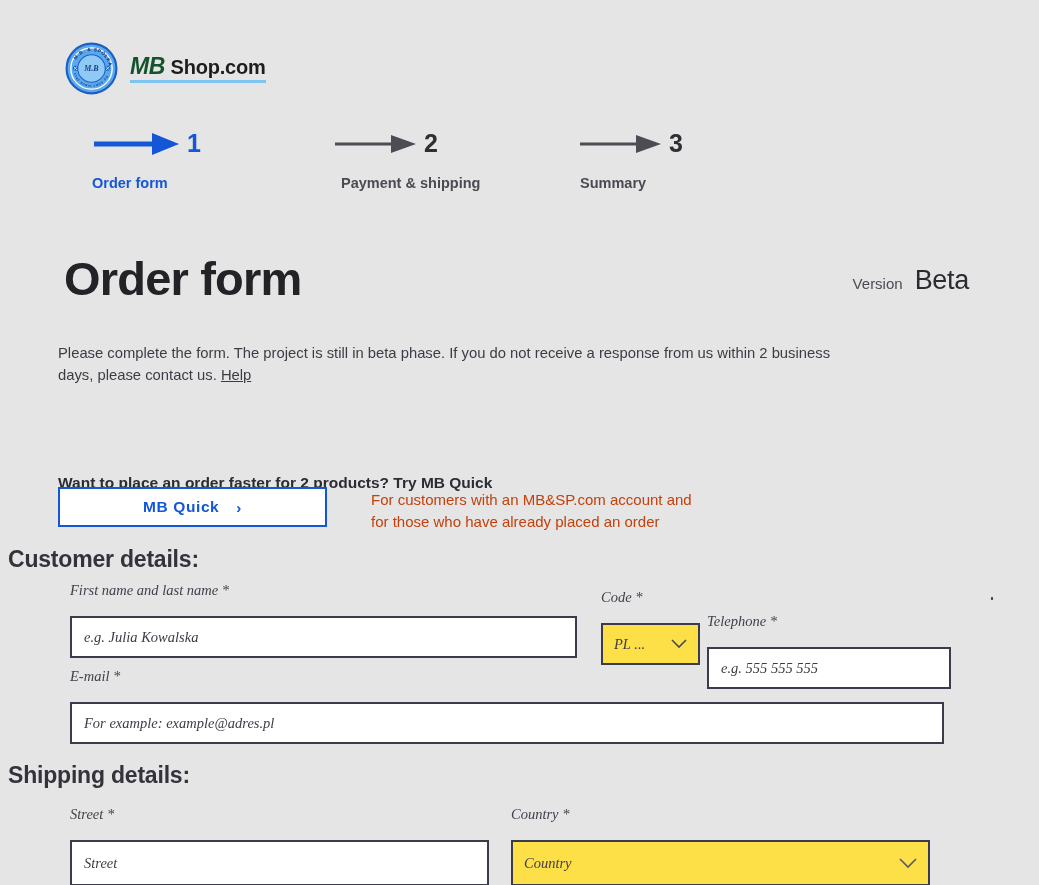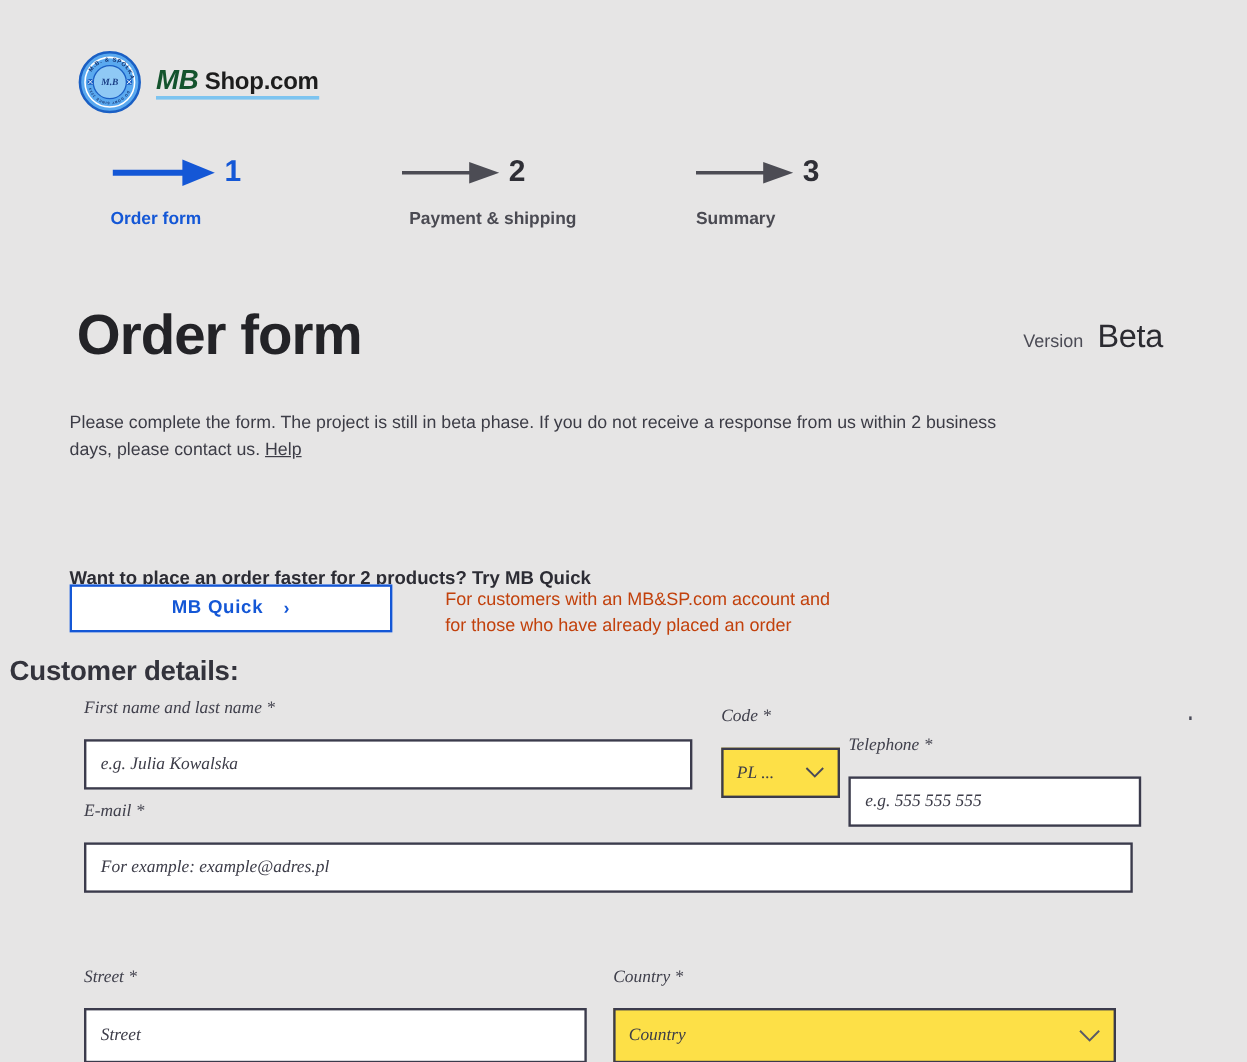--- a/index.html
+++ b/index.html
@@ -388,20 +388,21 @@
     <div class="txt-box">e.g. 555 555 555</div>
   </div>
 
   <div class="fld" id="fld-email">
     <div class="field-label">E-mail *</div>
     <div class="txt-box">For example: example@adres.pl</div>
   </div>
 
   <div class="stray-mark"></div>
 
+  <div class="section-heading" id="shipping-heading">Shipping details:</div>
 
   <div class="fld" id="fld-street">
     <div class="field-label">Street *</div>
     <div class="txt-box">Street</div>
   </div>
 
   <div class="fld" id="fld-country">
     <div class="field-label">Country *</div>
     <div class="sel-box">
       <span>Country</span>

